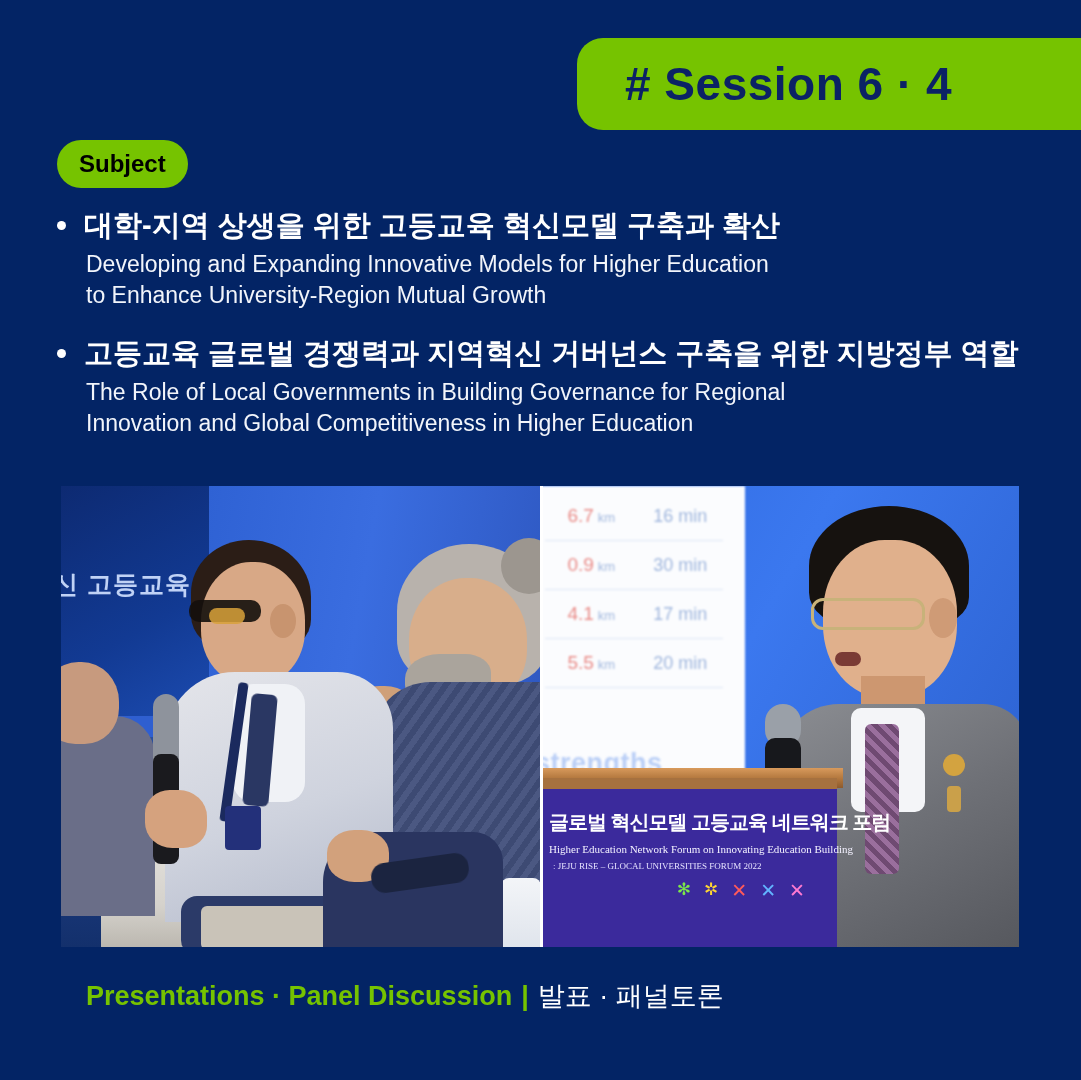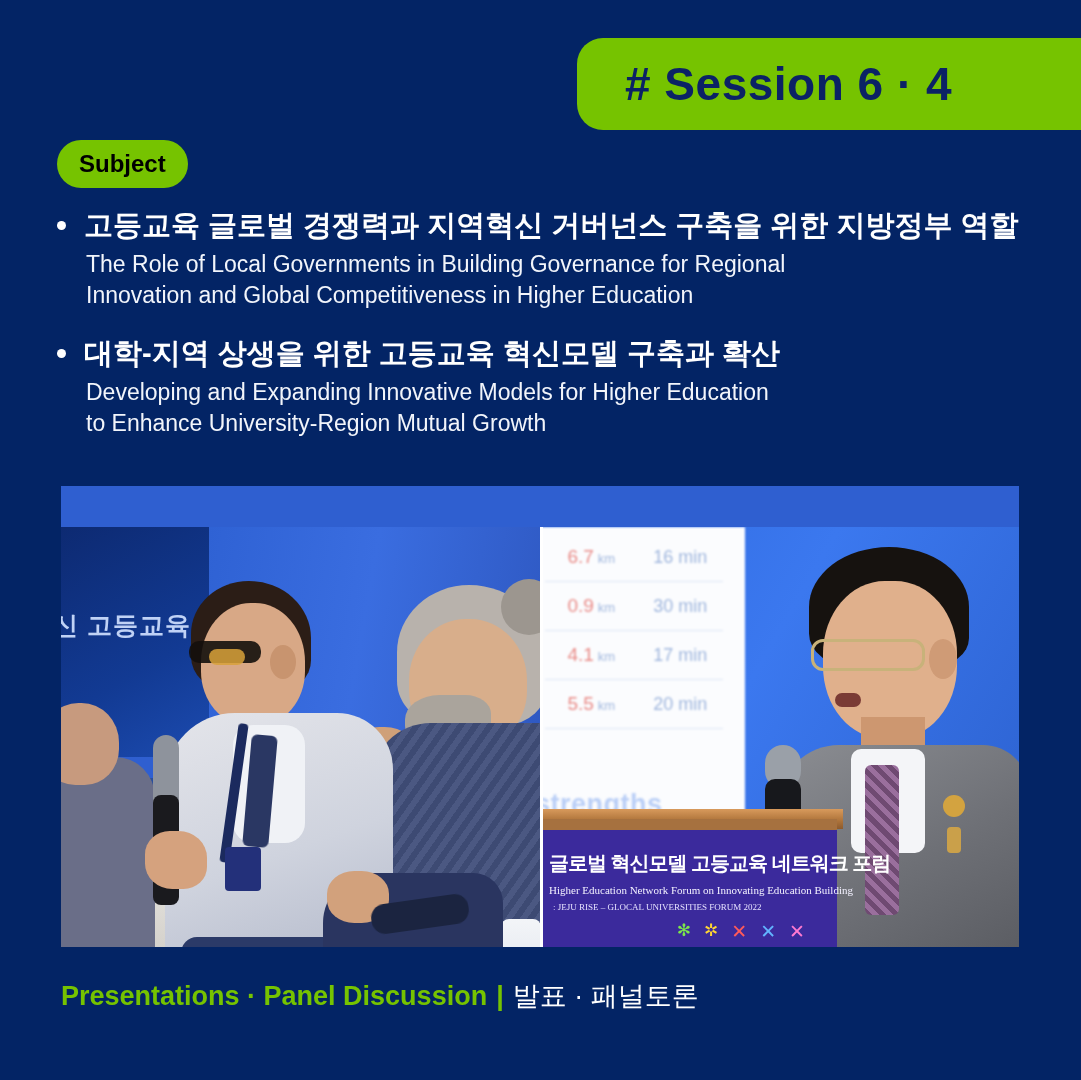--- a/index.html
+++ b/index.html
@@ -107,21 +107,20 @@
     width: 958px;
     height: 461px;
     overflow: hidden;
     display: flex;
     background: #2f5fd0;
   }
   .photo {
     position: relative;
     overflow: hidden;
     height: 100%;
-    margin-top: 41px;
   }
   .photo-left  { width: 479px; background: #2f5fd0; }
   .photo-right { width: 479px; background: #2f6ae0; border-left: 3px solid #ffffff; box-sizing: border-box; }
 
   
   .bg-screen-dark {
     position: absolute; left: 0; top: 0; width: 148px; height: 230px;
     background: linear-gradient(150deg,#0d2a72 0%, #123a93 60%, #1c4bb0 100%);
   }
   .bg-screen-text {
@@ -269,53 +268,53 @@
 
   
   .caption {
     position: absolute;
     left: 61px;
     top: 978px;
     display: flex;
     align-items: baseline;
     gap: 0;
   }
-  .caption-en { color:#76C300; font-size:27px; font-weight:bold; white-space:nowrap; }
+  .caption-en { color:#76C300; font-size:27px; font-weight:bold; white-space:nowrap;margin-left:25px; }
   .caption-divider { color:#76C300; font-size:27px; font-weight:bold; margin:0 9px; }
   .caption-ko { color:#ffffff; font-size:27px; font-weight:normal; white-space:nowrap; }
 </style>
 </head>
 <body>
 
 <div class="session-banner">
   <span class="session-banner-text"># Session 6 · 4</span>
 </div>
 
 <div class="subject-pill">
   <span class="subject-pill-text">Subject</span>
 </div>
 
 <div class="subject-list">
+
+  <div class="subject-item">
+    <div class="subject-row">
+      <span class="bullet-dot"></span>
+      <span class="subject-ko">대학-지역 상생을 위한 고등교육 혁신모델 구축과 확산</span>
+    </div>
+    <div class="subject-en">Developing and Expanding Innovative Models for Higher Education
+to Enhance University-Region Mutual Growth</div>
+  </div>
 
   <div class="subject-item">
     <div class="subject-row">
       <span class="bullet-dot"></span>
       <span class="subject-ko">고등교육 글로벌 경쟁력과 지역혁신 거버넌스 구축을 위한 지방정부 역할</span>
     </div>
     <div class="subject-en">The Role of Local Governments in Building Governance for Regional
 Innovation and Global Competitiveness in Higher Education</div>
-  </div>
-
-  <div class="subject-item">
-    <div class="subject-row">
-      <span class="bullet-dot"></span>
-      <span class="subject-ko">대학-지역 상생을 위한 고등교육 혁신모델 구축과 확산</span>
-    </div>
-    <div class="subject-en">Developing and Expanding Innovative Models for Higher Education
-to Enhance University-Region Mutual Growth</div>
   </div>
 
 </div>
 
 <div class="photo-strip">
 
   <div class="photo photo-left">
     <div class="bg-blue-wall"></div>
     <div class="bg-screen-dark"></div>
     <div class="bg-screen-text">신 고등교육</div>

